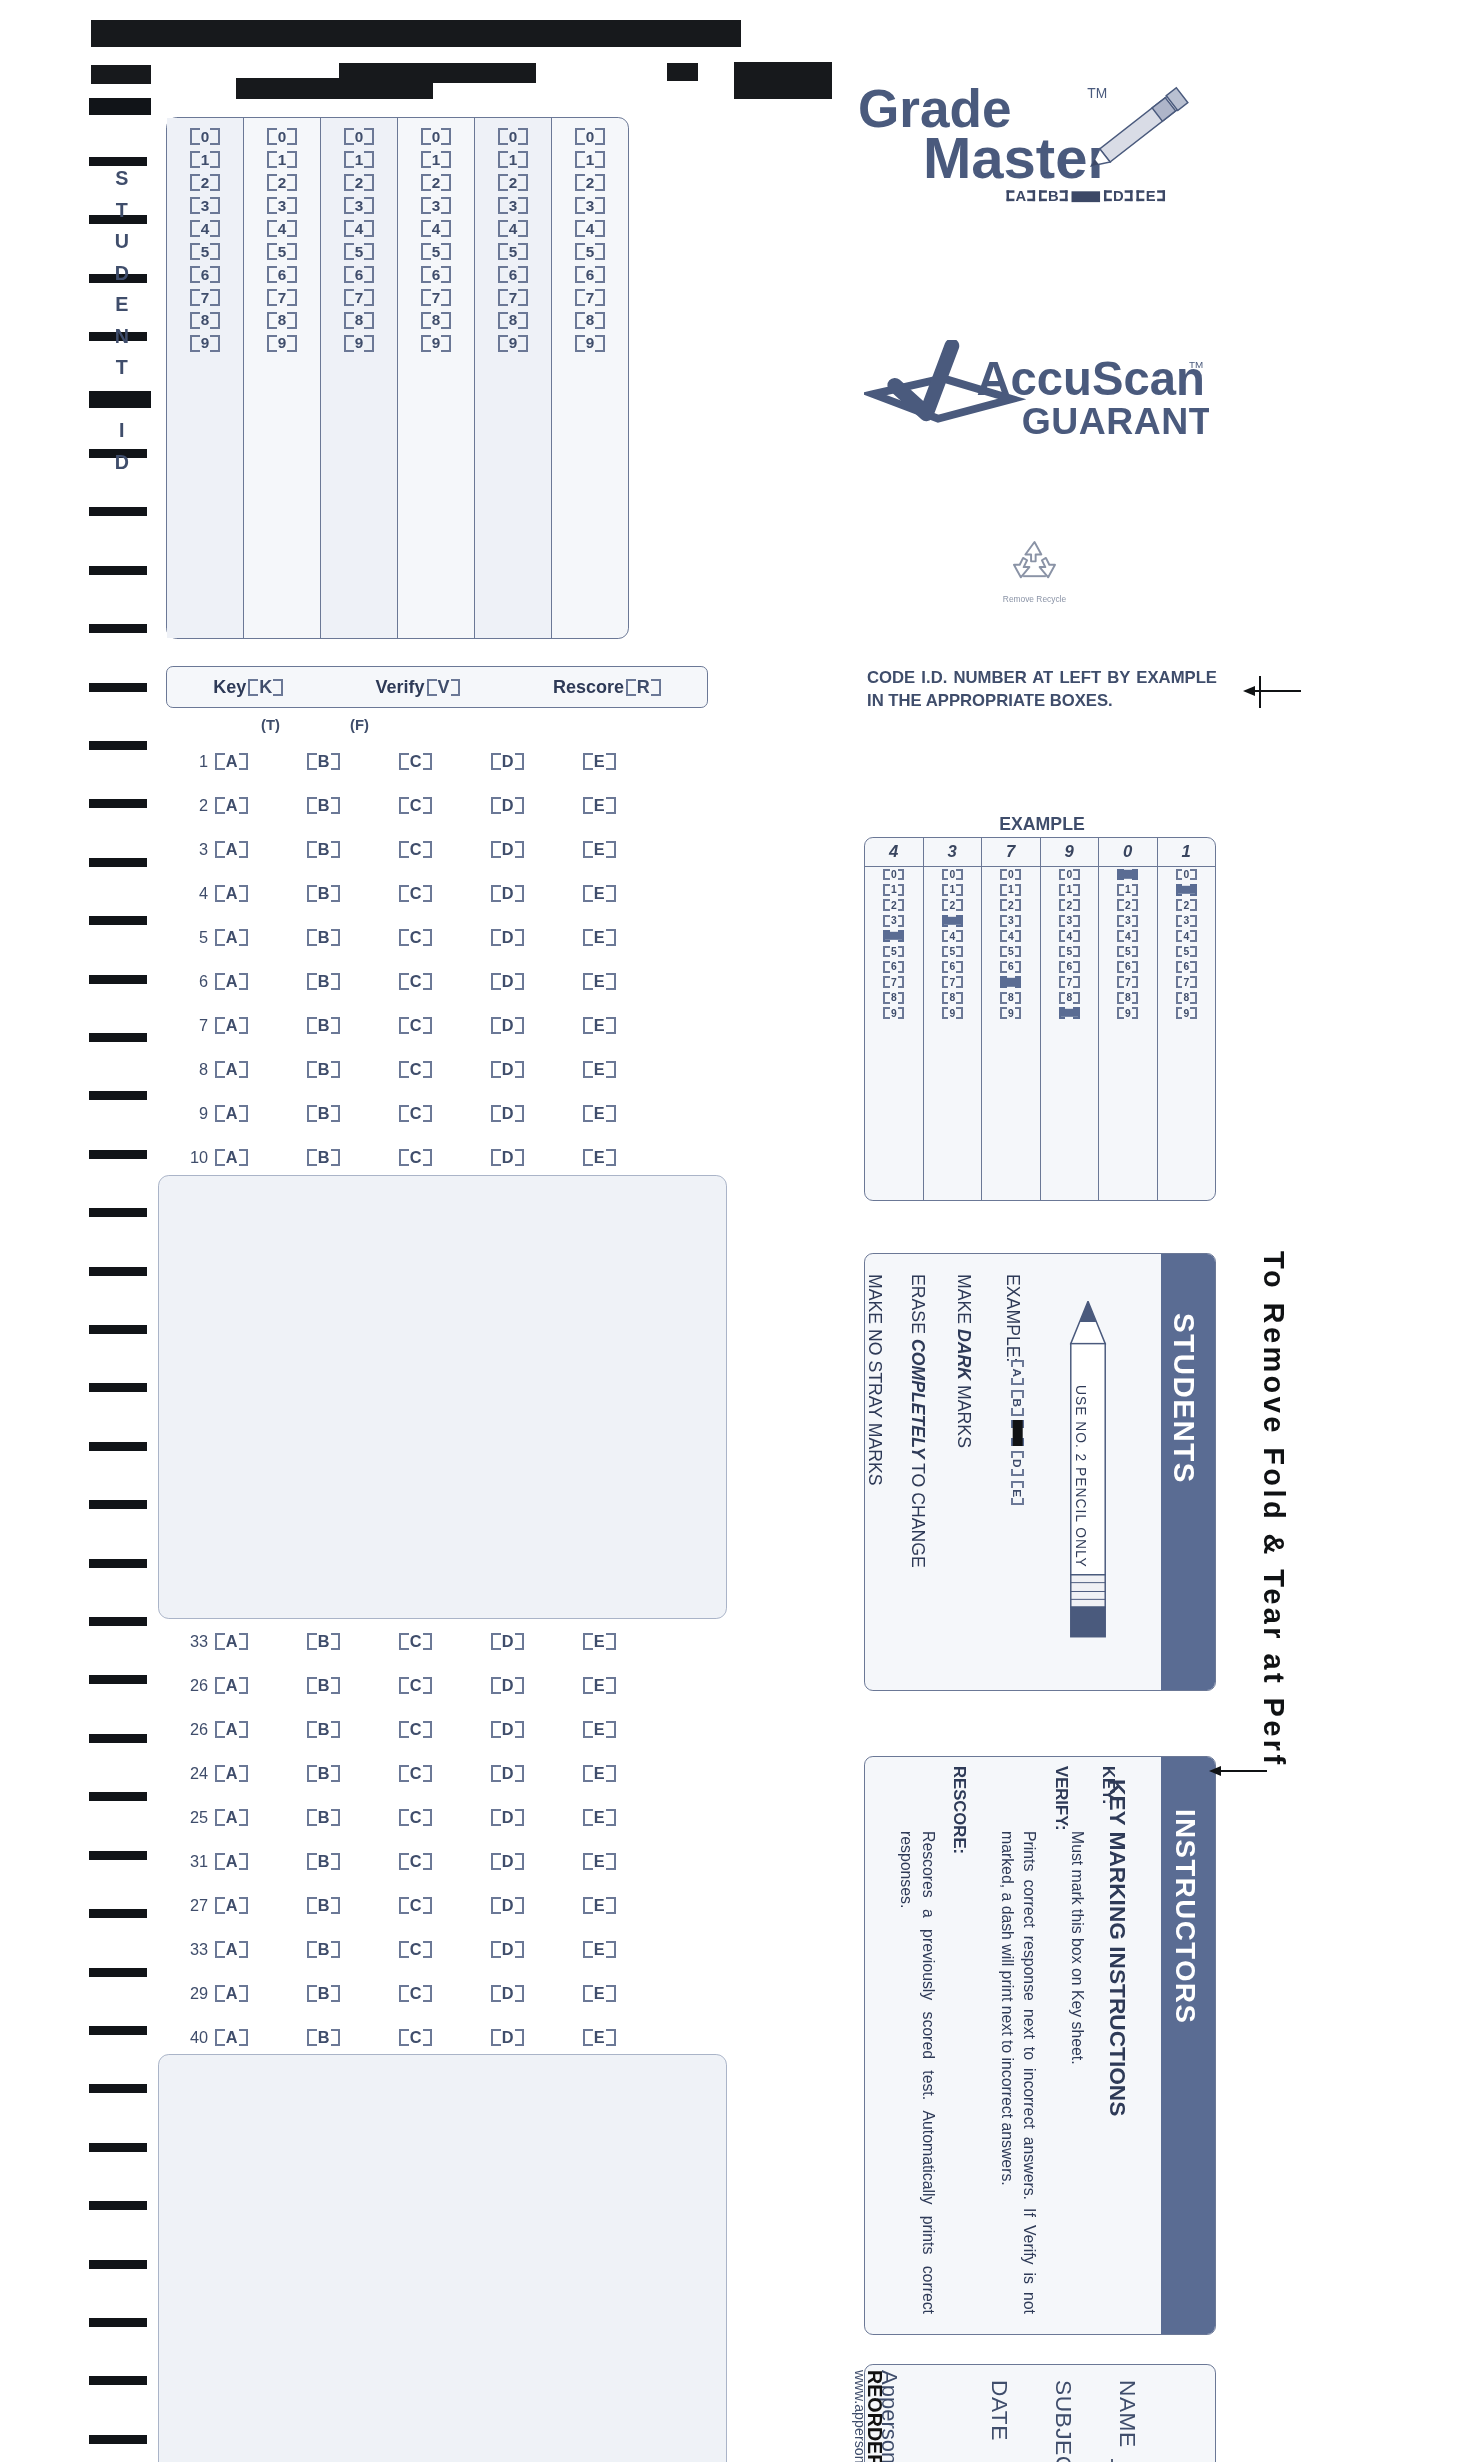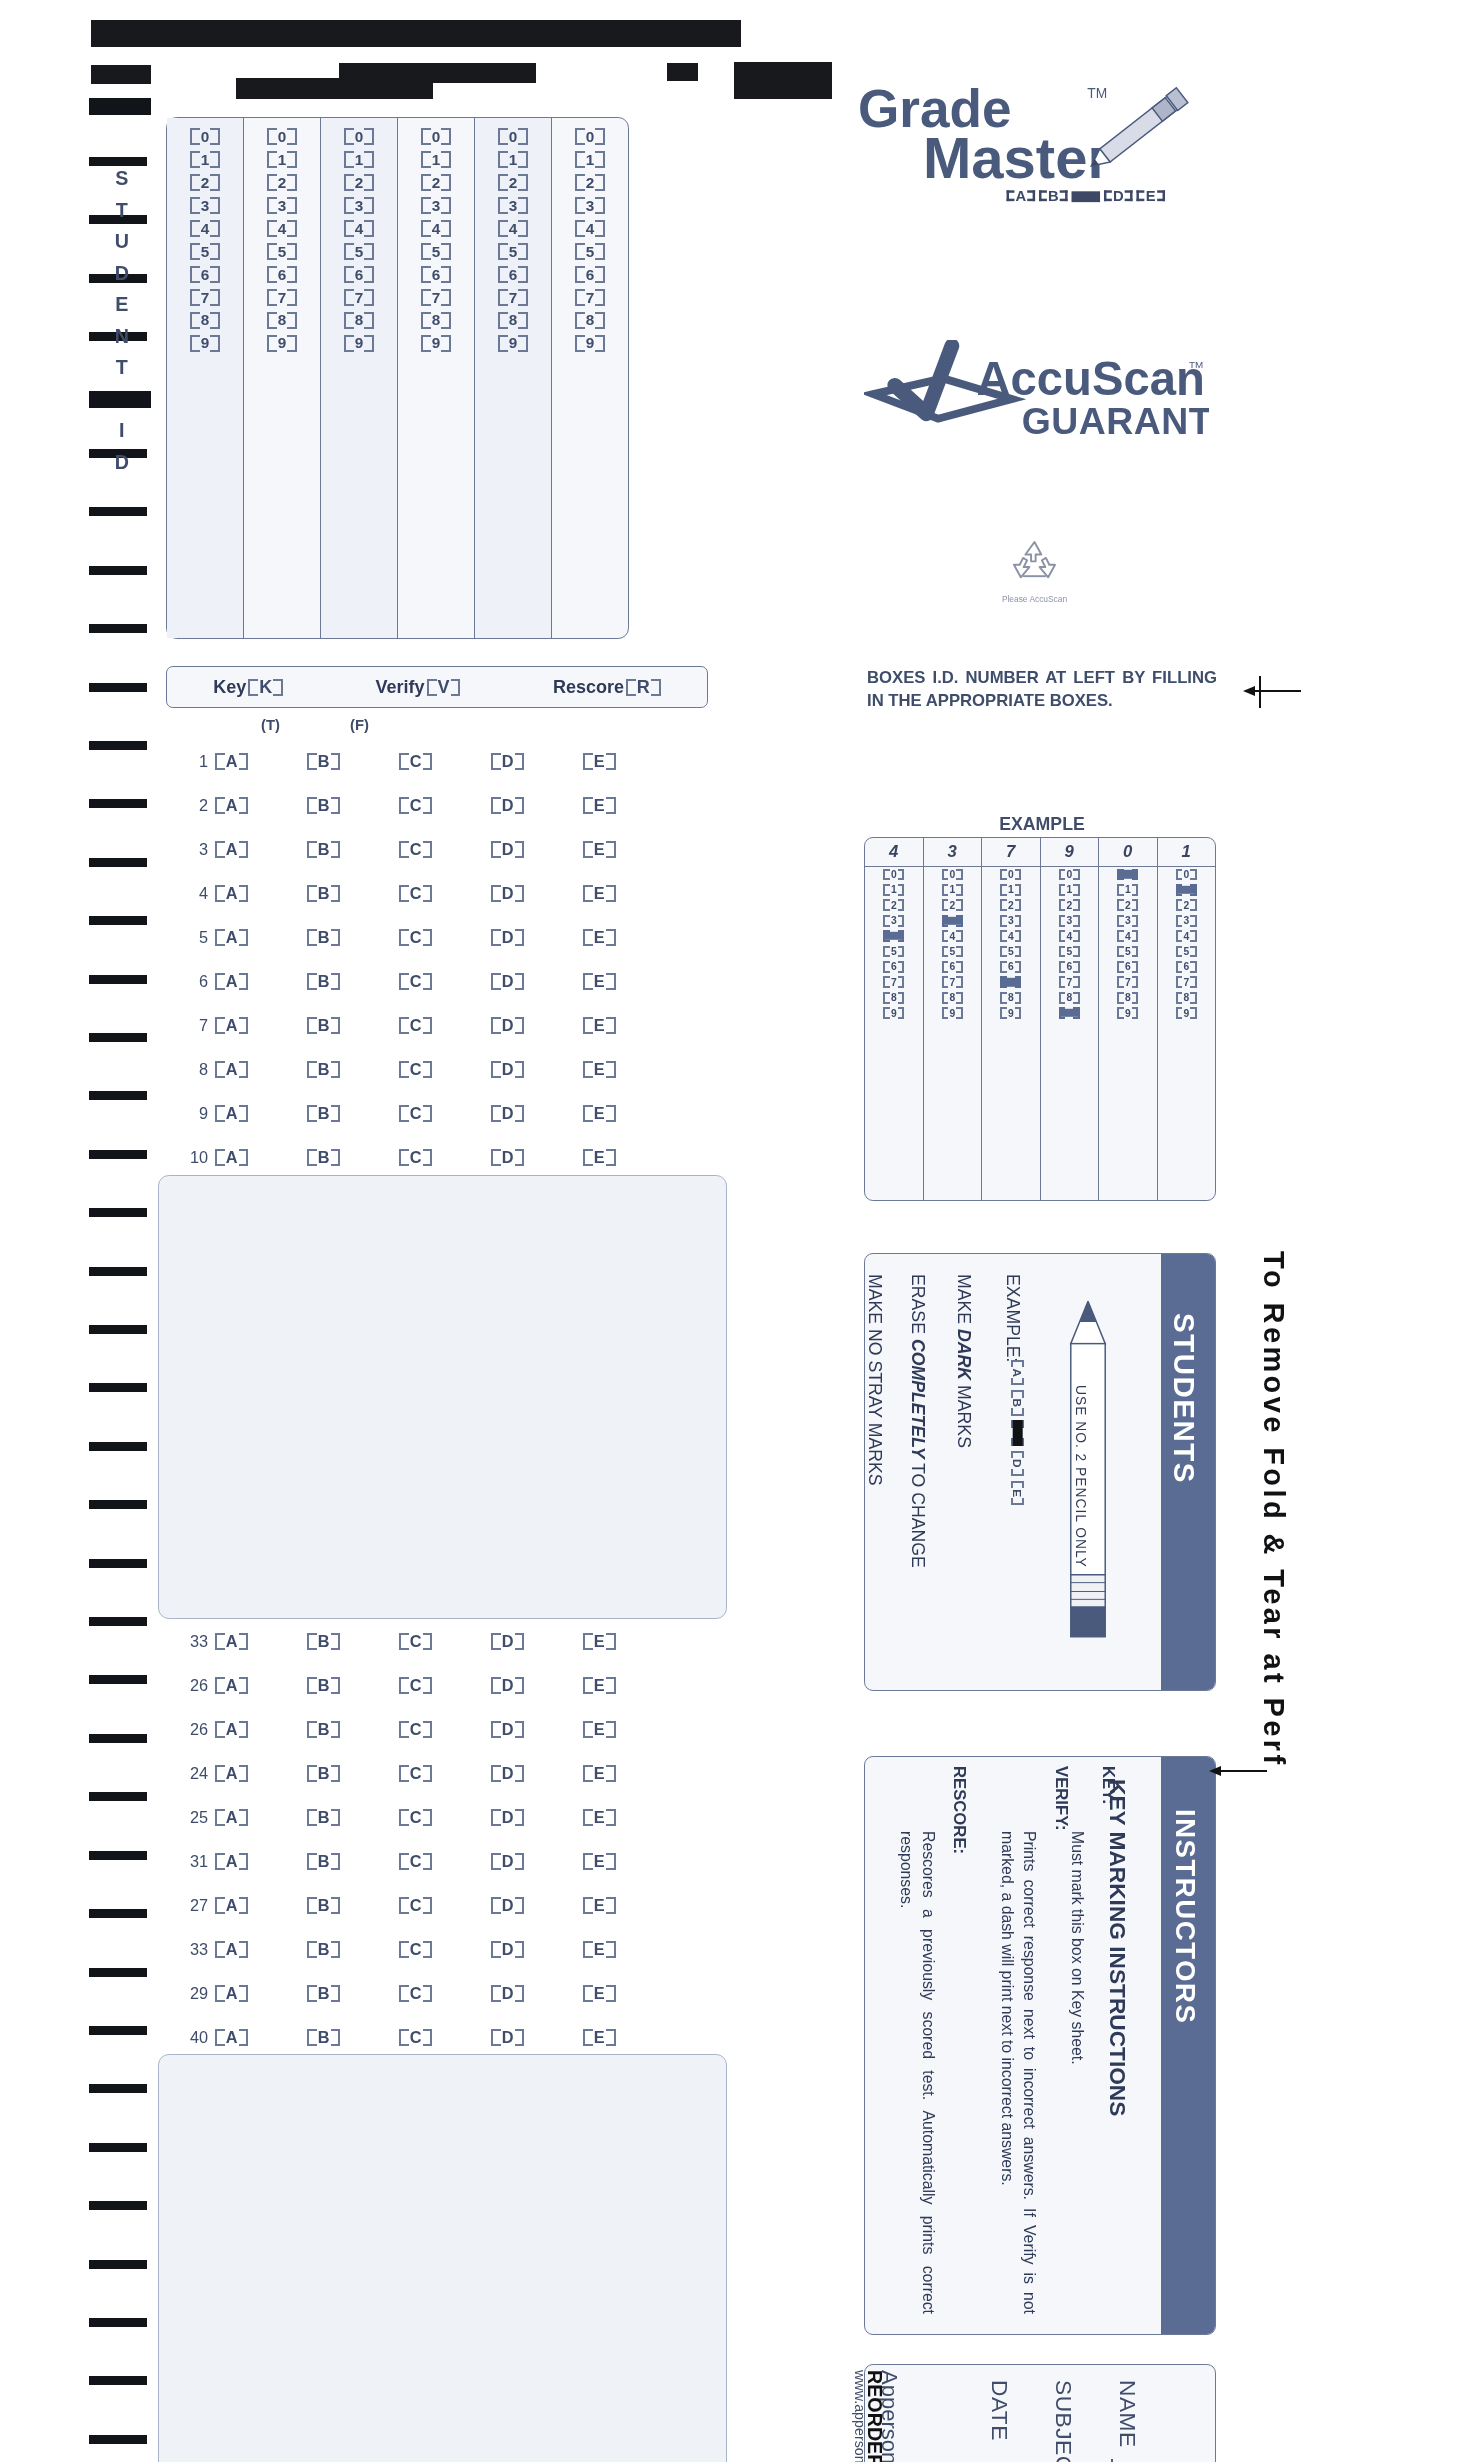--- a/index.html
+++ b/index.html
@@ -661,24 +661,24 @@
 
   <div class="recycle">
     <svg width="57" height="57" viewBox="0 0 100 100">
       <g fill="none" stroke="#8a93a6" stroke-width="3.4" stroke-linejoin="round">
         <path d="M50 14 L62 36 L52 36 L52 48 L44 48 L44 36 L34 36 Z"></path>
         <path d="M26 76 L14 54 L24 54 L30 42 L37 46 L31 58 L41 58 Z"></path>
         <path d="M74 76 L86 54 L76 54 L70 42 L63 46 L69 58 L59 58 Z"></path>
         <path d="M30 74 L70 74"></path>
       </g>
     </svg>
-    <div class="cap">Please AccuScan</div>
-  </div>
-
-  <div id="codeid">BOXES I.D. NUMBER AT LEFT BY FILLING IN THE APPROPRIATE BOXES.</div>
+    <div class="cap">Remove Recycle</div>
+  </div>
+
+  <div id="codeid">CODE I.D. NUMBER AT LEFT BY EXAMPLE IN THE APPROPRIATE BOXES.</div>
   <div class="ex-title">EXAMPLE</div>
 
   <div class="panel" id="example">
     <div class="cols" id="ex-cols">
         <div class="col">
           <div class="dg">4</div>
           <span class="bub"><span class="br brL"></span><span class="lt">0</span><span class="br brR"></span></span>
           <span class="bub"><span class="br brL"></span><span class="lt">1</span><span class="br brR"></span></span>
           <span class="bub"><span class="br brL"></span><span class="lt">2</span><span class="br brR"></span></span>
           <span class="bub"><span class="br brL"></span><span class="lt">3</span><span class="br brR"></span></span>

